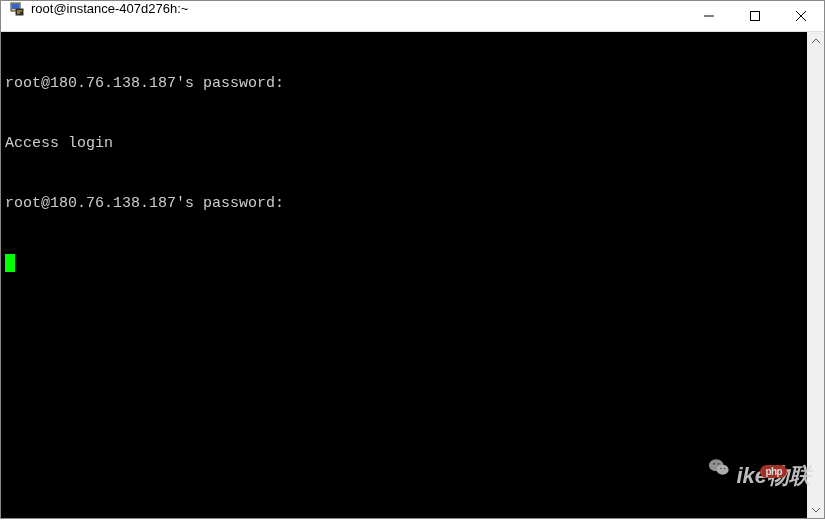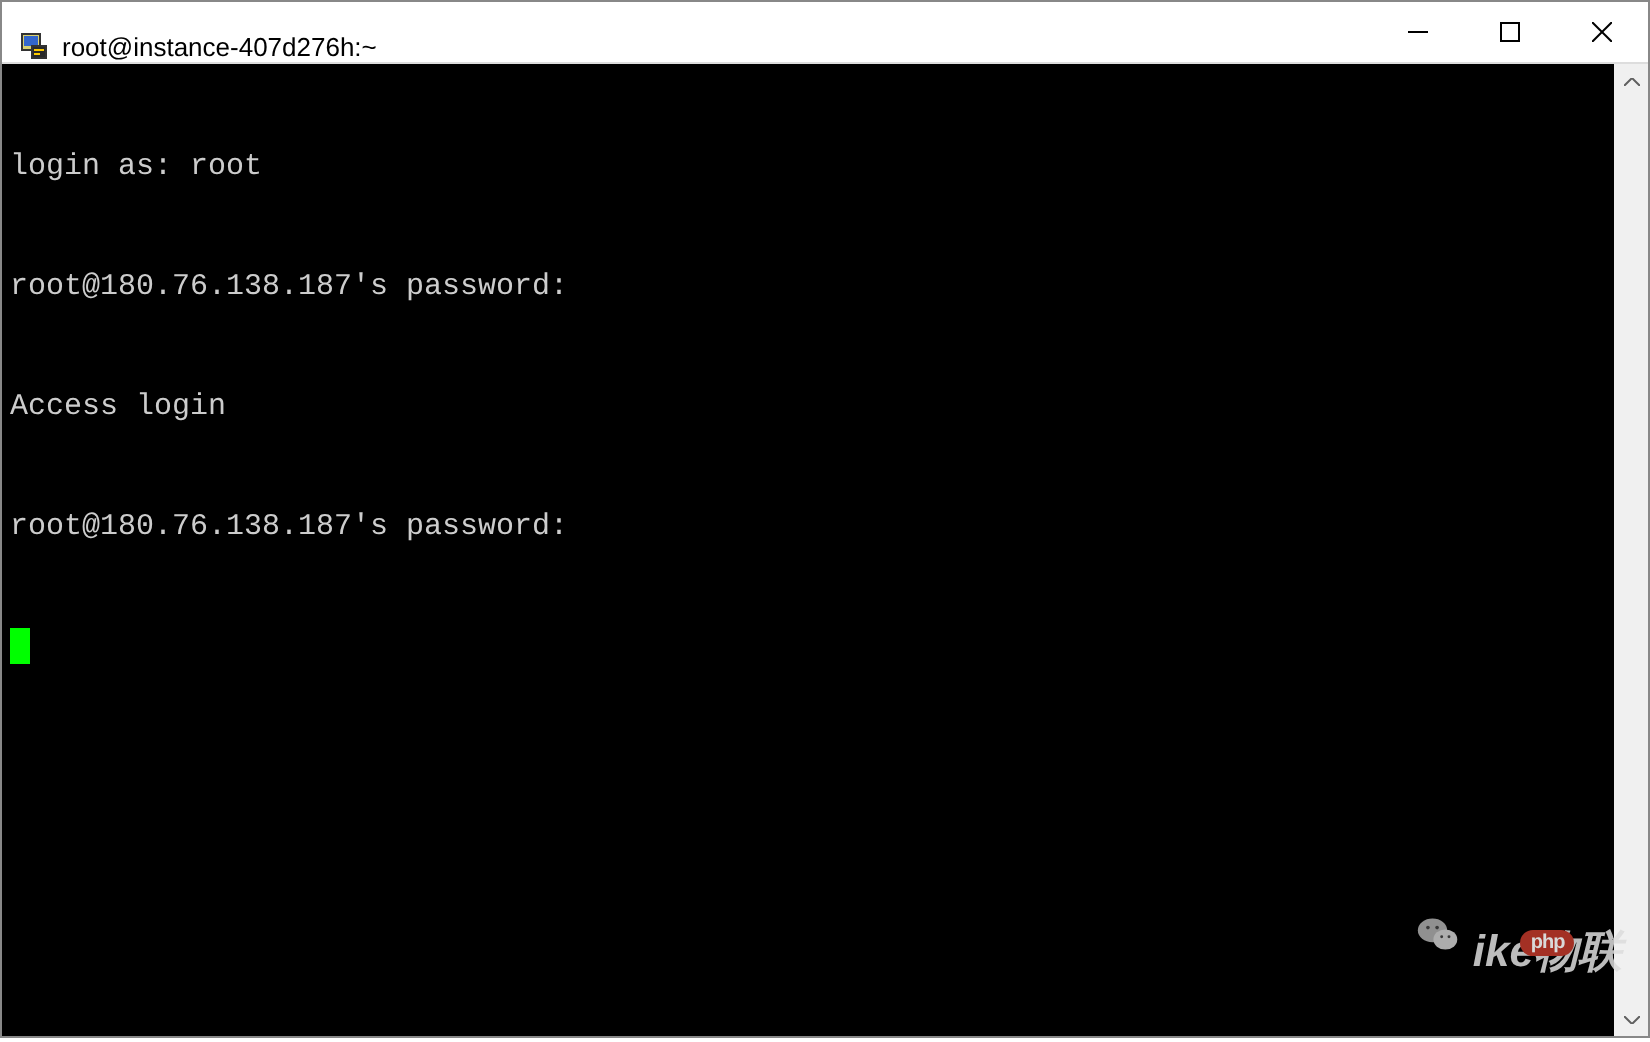--- a/index.html
+++ b/index.html
@@ -16,21 +16,21 @@
       height: 519px;
       border: 1px solid #888;
       background: #fff;
       display: flex;
       flex-direction: column;
     }
     .titlebar {
       height: 31px;
       background: #fff;
       display: flex;
-      align-items: flex-end;
+      align-items: flex-start;
       border-bottom: 1px solid #ddd;
       flex-shrink: 0;
     }
     .titlebar-icon {
       width: 16px;
       height: 16px;
       margin-left: 8px;
       margin-right: 6px;
       flex-shrink: 0;
     }
@@ -177,21 +177,20 @@
         <svg width="10" height="10">
             <line x1="0" y1="0" x2="10" y2="10" stroke="#000" stroke-width="1"></line>
             <line x1="10" y1="0" x2="0" y2="10" stroke="#000" stroke-width="1"></line>
           </svg>
       </button>
     </div>
   </div>
 
   <div class="terminal-wrap">
     <div class="terminal">
-      <span class="term-line">login as: root</span>
       <span class="term-line">root@180.76.138.187's password:</span>
       <span class="term-line">Access login</span>
       <span class="term-line">root@180.76.138.187's password:</span>
       <span class="term-line"><span class="cursor"></span></span>
     </div>
     <div class="scrollbar">
       <div class="scroll-up">
         <svg width="8" height="4">
             <polyline points="0,4 4,0 8,4" fill="none" stroke="#606060" stroke-width="1"></polyline>
           </svg>

